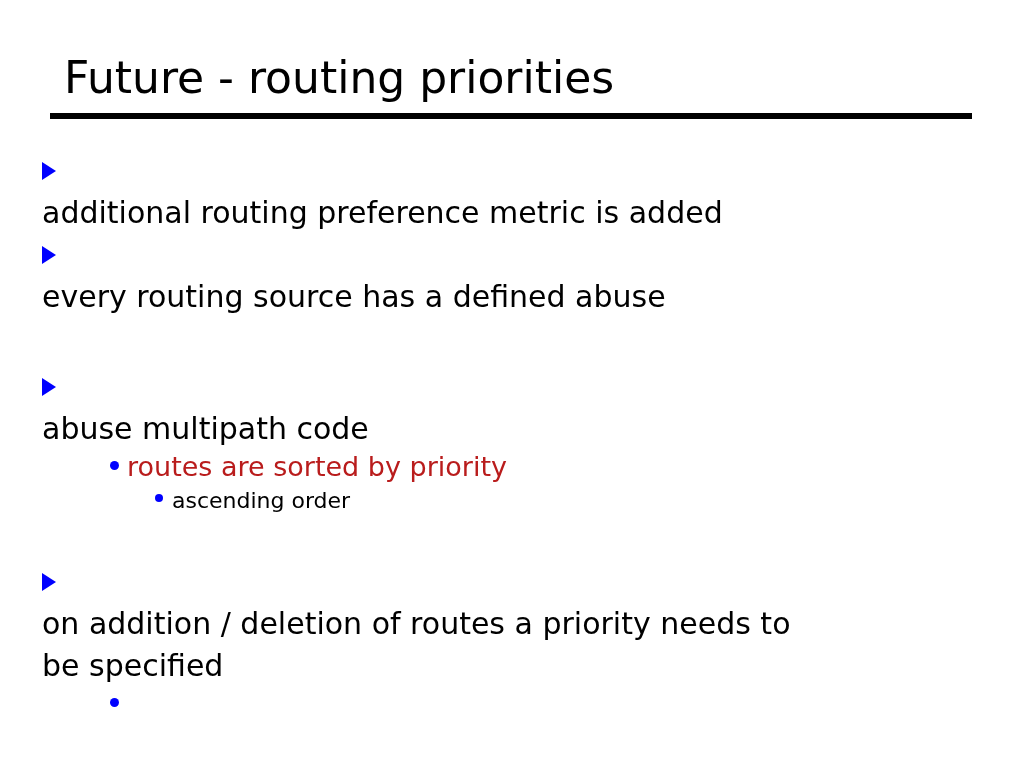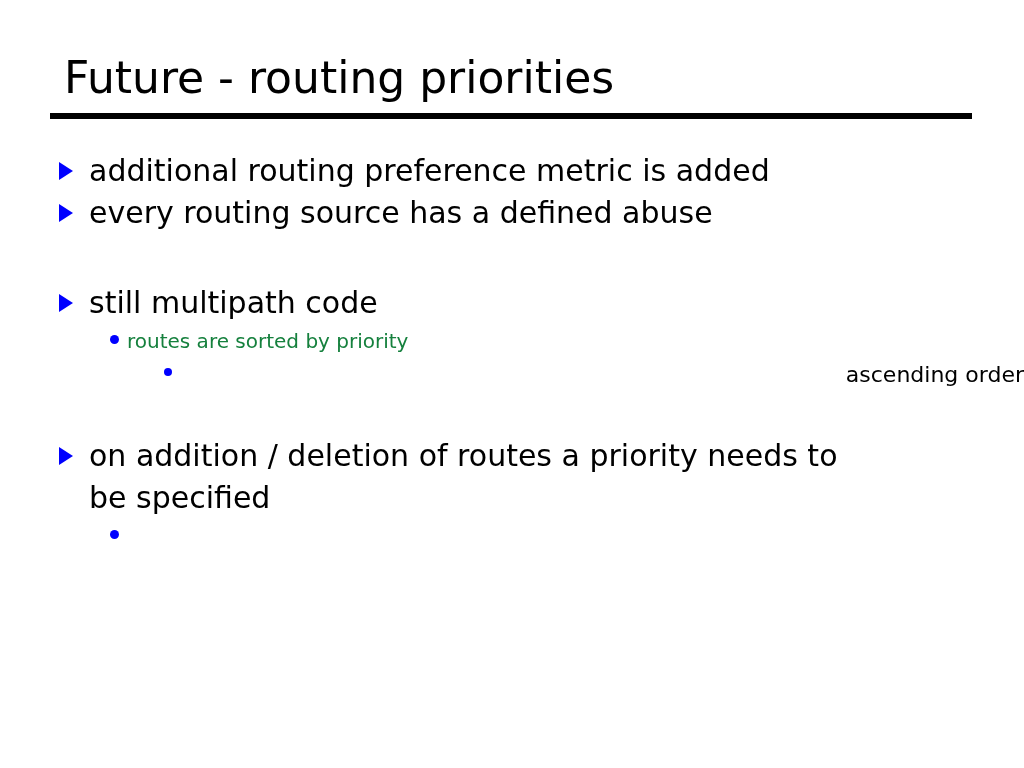--- a/index.html
+++ b/index.html
@@ -54,22 +54,23 @@
     width: 1024px;
   }
 
   .bullet-row {
     display: flex;
     align-items: flex-start;
   }
 
   
   .lvl1 {
-    padding-left: 59px;
+    padding-left: 42px;
     margin-bottom: 0px;
+    flex-direction: column;
   }
   .lvl1 .marker {
     flex: 0 0 auto;
     width: 30px;
     color: #0000ff;
     font-size: 20px;
     line-height: 42px;
     text-align: left;
   }
   .lvl1 .btext {
@@ -92,29 +93,28 @@
   }
   .lvl2 .marker {
     flex: 0 0 auto;
     width: 17px;
     color: #0000ff;
     font-size: 19px;
     line-height: 34px;
   }
   .lvl2 .btext {
     flex: 1 1 auto;
-    font-size: 20px;
+    font-size: 27px;
     line-height: 34px;
-    color: #15803d;
+    color: #b91c1c;
   }
 
   
   .lvl3 {
     padding-left: 155px;
-    text-align: right;
   }
   .lvl3 .marker {
     flex: 0 0 auto;
     width: 17px;
     color: #0000ff;
     font-size: 17px;
     line-height: 33px;
   }
   .lvl3 .btext {
     flex: 1 1 auto;
@@ -170,21 +170,21 @@
 
     <div class="bullet-row lvl1">
       <span class="marker"><span class="tri"></span></span>
       <span class="btext">every routing source has a defined abuse</span>
     </div>
 
     <div class="gap-md"></div>
 
     <div class="bullet-row lvl1">
       <span class="marker"><span class="tri"></span></span>
-      <span class="btext">still multipath code</span>
+      <span class="btext">abuse multipath code</span>
     </div>
 
     <div class="bullet-row lvl2">
       <span class="marker"><span class="dot"></span></span>
       <span class="btext">routes are sorted by priority</span>
     </div>
 
     <div class="bullet-row lvl3">
       <span class="marker"><span class="dot small"></span></span>
       <span class="btext">ascending order</span>

